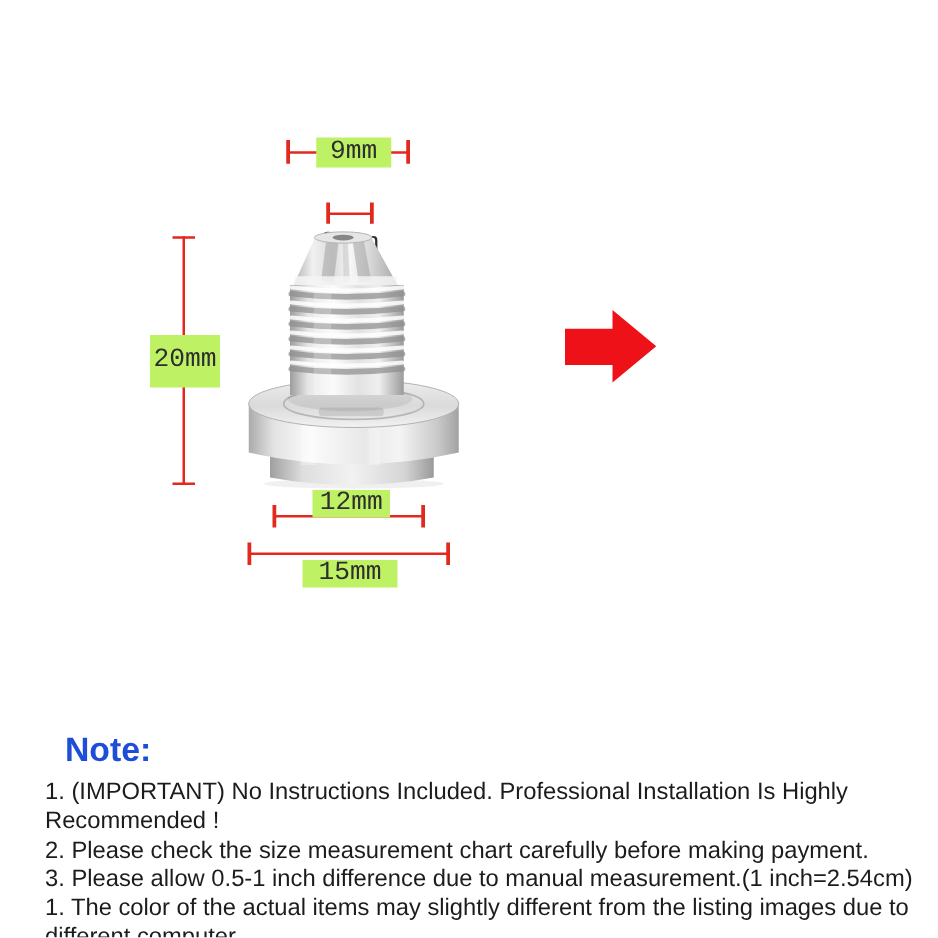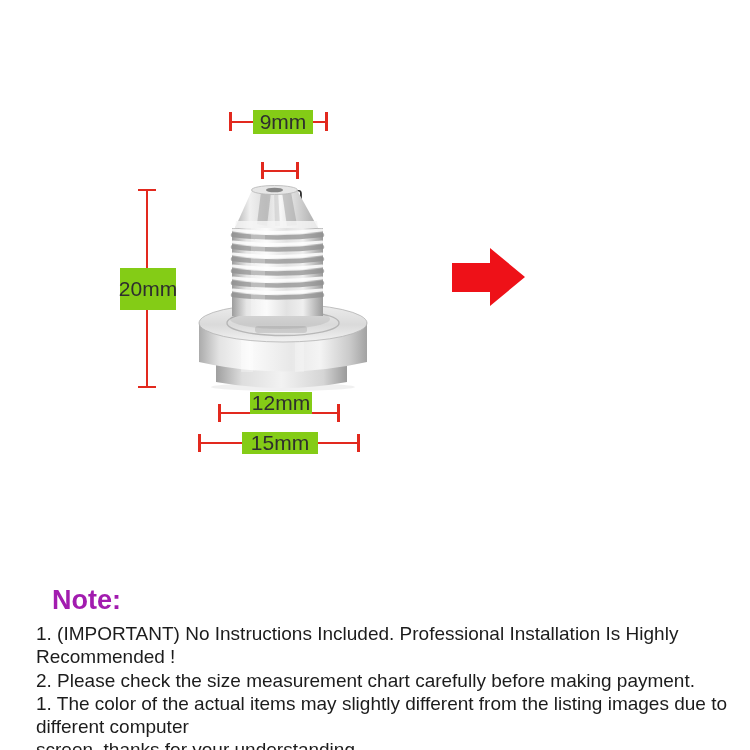--- a/index.html
+++ b/index.html
@@ -6,21 +6,21 @@
   #canvas{
     position:relative;width:750px;height:750px;background:#ffffff;overflow:hidden;
     font-family:"Liberation Sans","DejaVu Sans",sans-serif;
   }
   
   .dim-line{position:absolute;background:#e2291e;}
   .dim-label{
     position:absolute;color:#2e2e2e;font-size:21px;line-height:24px;
     text-align:center;background:transparent;
   }
-  .dim-label.on-line{background:#84cc16;}
+  .dim-label.on-line{background:#bef264;font-family:Liberation Mono, monospace;}
   
   #dim9-line{left:230px;top:121px;width:97px;height:2px;}
   #dim9-tl{left:229px;top:112px;width:3px;height:19px;}
   #dim9-tr{left:325px;top:112px;width:3px;height:19px;}
   #dim9-label{left:253px;top:110px;width:60px;height:24px;}
   
   #dim3-label{left:252px;top:142px;width:56px;height:24px;margin-top:40px;}
   #dim3-line{left:263px;top:170px;width:35px;height:2px;}
   #dim3-tl{left:261px;top:162px;width:3px;height:17px;}
   #dim3-tr{left:296px;top:162px;width:3px;height:17px;}
@@ -31,33 +31,33 @@
   #dim20-label{left:120px;top:268px;width:56px;height:42px;display:flex;align-items:center;justify-content:center;}
   
   #dim12-line{left:220px;top:412px;width:120px;height:2px;}
   #dim12-tl{left:218px;top:404px;width:3px;height:18px;}
   #dim12-tr{left:337px;top:404px;width:3px;height:18px;}
   #dim12-label{left:250px;top:392px;width:62px;height:22px;line-height:22px;}
   
   #dim15-line{left:200px;top:442px;width:160px;height:2px;}
   #dim15-tl{left:198px;top:434px;width:3px;height:18px;}
   #dim15-tr{left:357px;top:434px;width:3px;height:18px;}
-  #dim15-label{left:242px;top:432px;width:76px;height:22px;line-height:22px;}
+  #dim15-label{left:242px;top:448px;width:76px;height:22px;line-height:22px;}
   
   #fitting{position:absolute;left:195px;top:178px;width:176px;height:214px;}
   
   #arrow{position:absolute;left:450px;top:246px;width:78px;height:62px;}
   #product-label{
     position:absolute;left:583px;top:247px;width:140px;height:62px;line-height:62px;
     font-size:62px;font-weight:700;color:#0f0f0f;letter-spacing:0px;white-space:nowrap;
   }
   
   #note-title{
     position:absolute;left:52px;top:585px;font-size:27px;line-height:30px;
-    font-weight:700;color:#a21caf;
+    font-weight:700;color:#1d4ed8;
   }
   #note-list{
     position:absolute;left:36px;top:622px;width:706px;
     font-size:19px;line-height:23.3px;color:#1c1c1c;
   }
   .note-item{white-space:pre-line;}
 </style>
 </head>
 <body>
 
@@ -171,17 +171,18 @@
   <div class="dim-label on-line" id="dim15-label">15mm</div>
 
   <svg id="arrow" viewBox="0 0 78 62">
     <polygon points="2,17 40,17 40,2 75,31 40,60 40,46 2,46" fill="#ee1118"></polygon>
   </svg>
 
   <div id="note-title">Note:</div>
   <div id="note-list">
     <div class="note-item">1. (IMPORTANT) No Instructions Included. Professional Installation Is Highly Recommended !</div>
     <div class="note-item">2. Please check the size measurement chart carefully before making payment.</div>
+    <div class="note-item">3. Please allow 0.5-1 inch difference due to manual measurement.(1 inch=2.54cm)</div>
     <div class="note-item">1. The color of the actual items may slightly different from the listing images due to different computer
 screen, thanks for your understanding.</div>
   </div>
 
 </div>
 
 </body></html>

